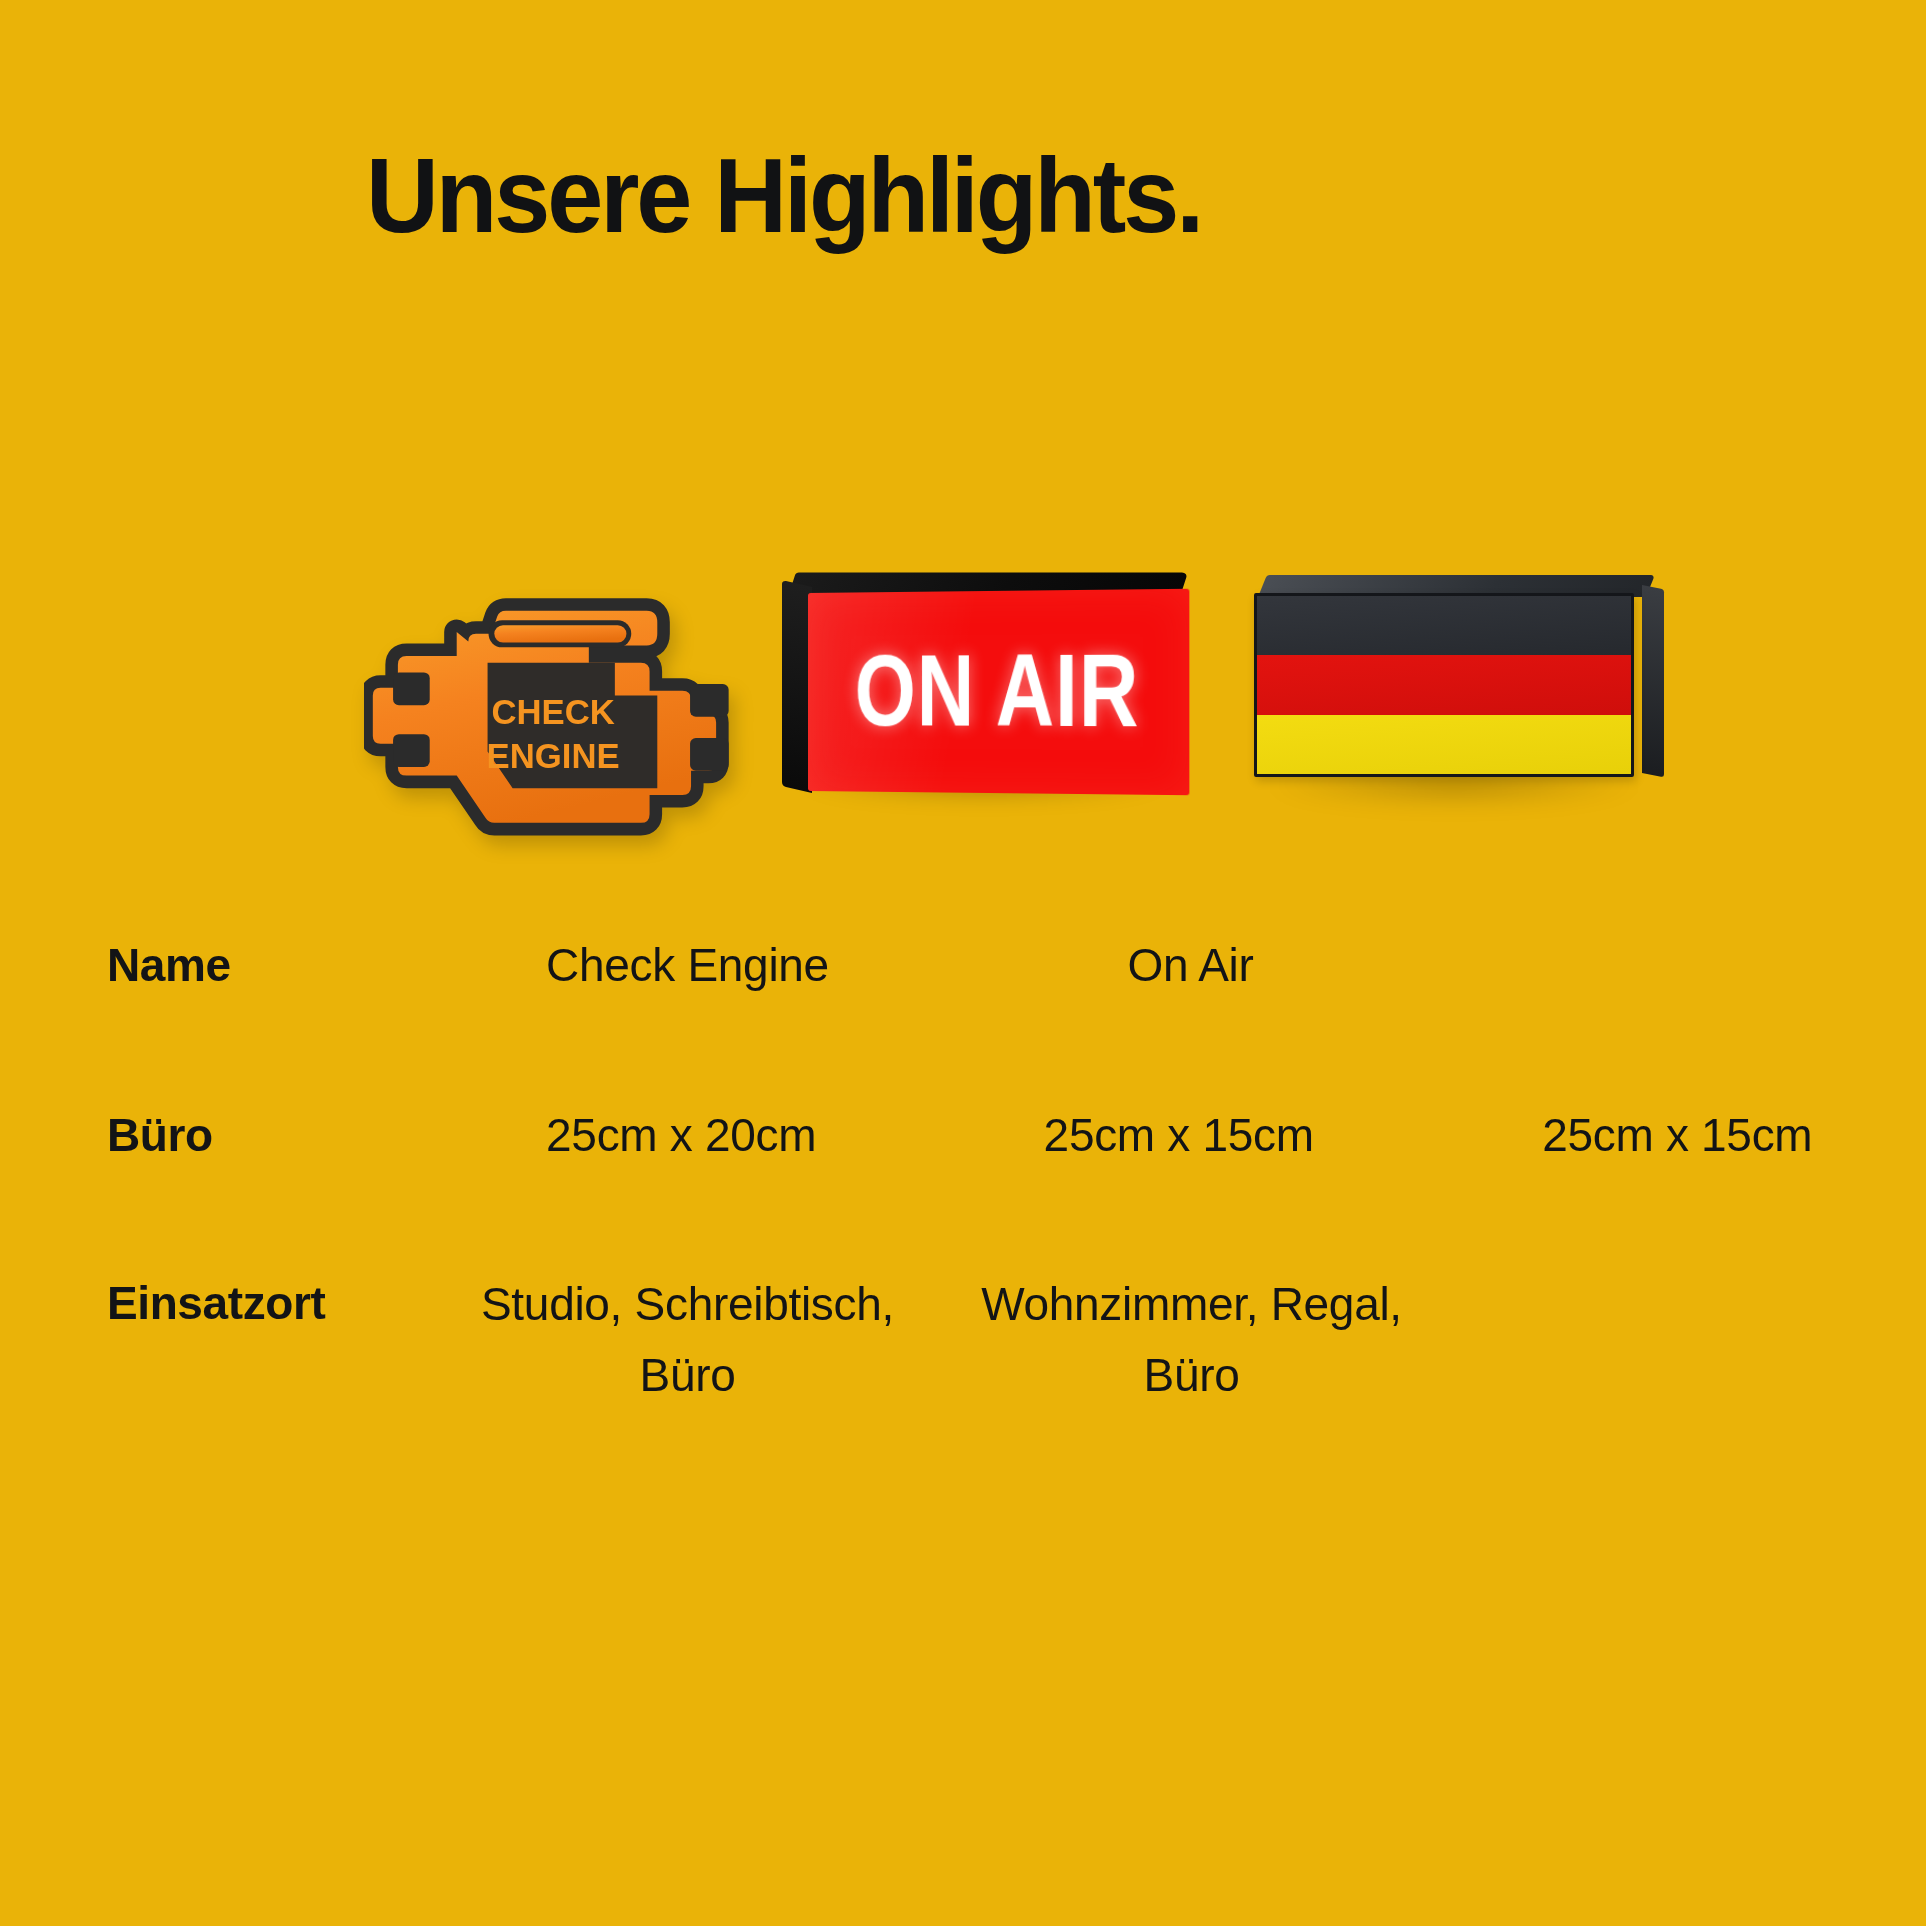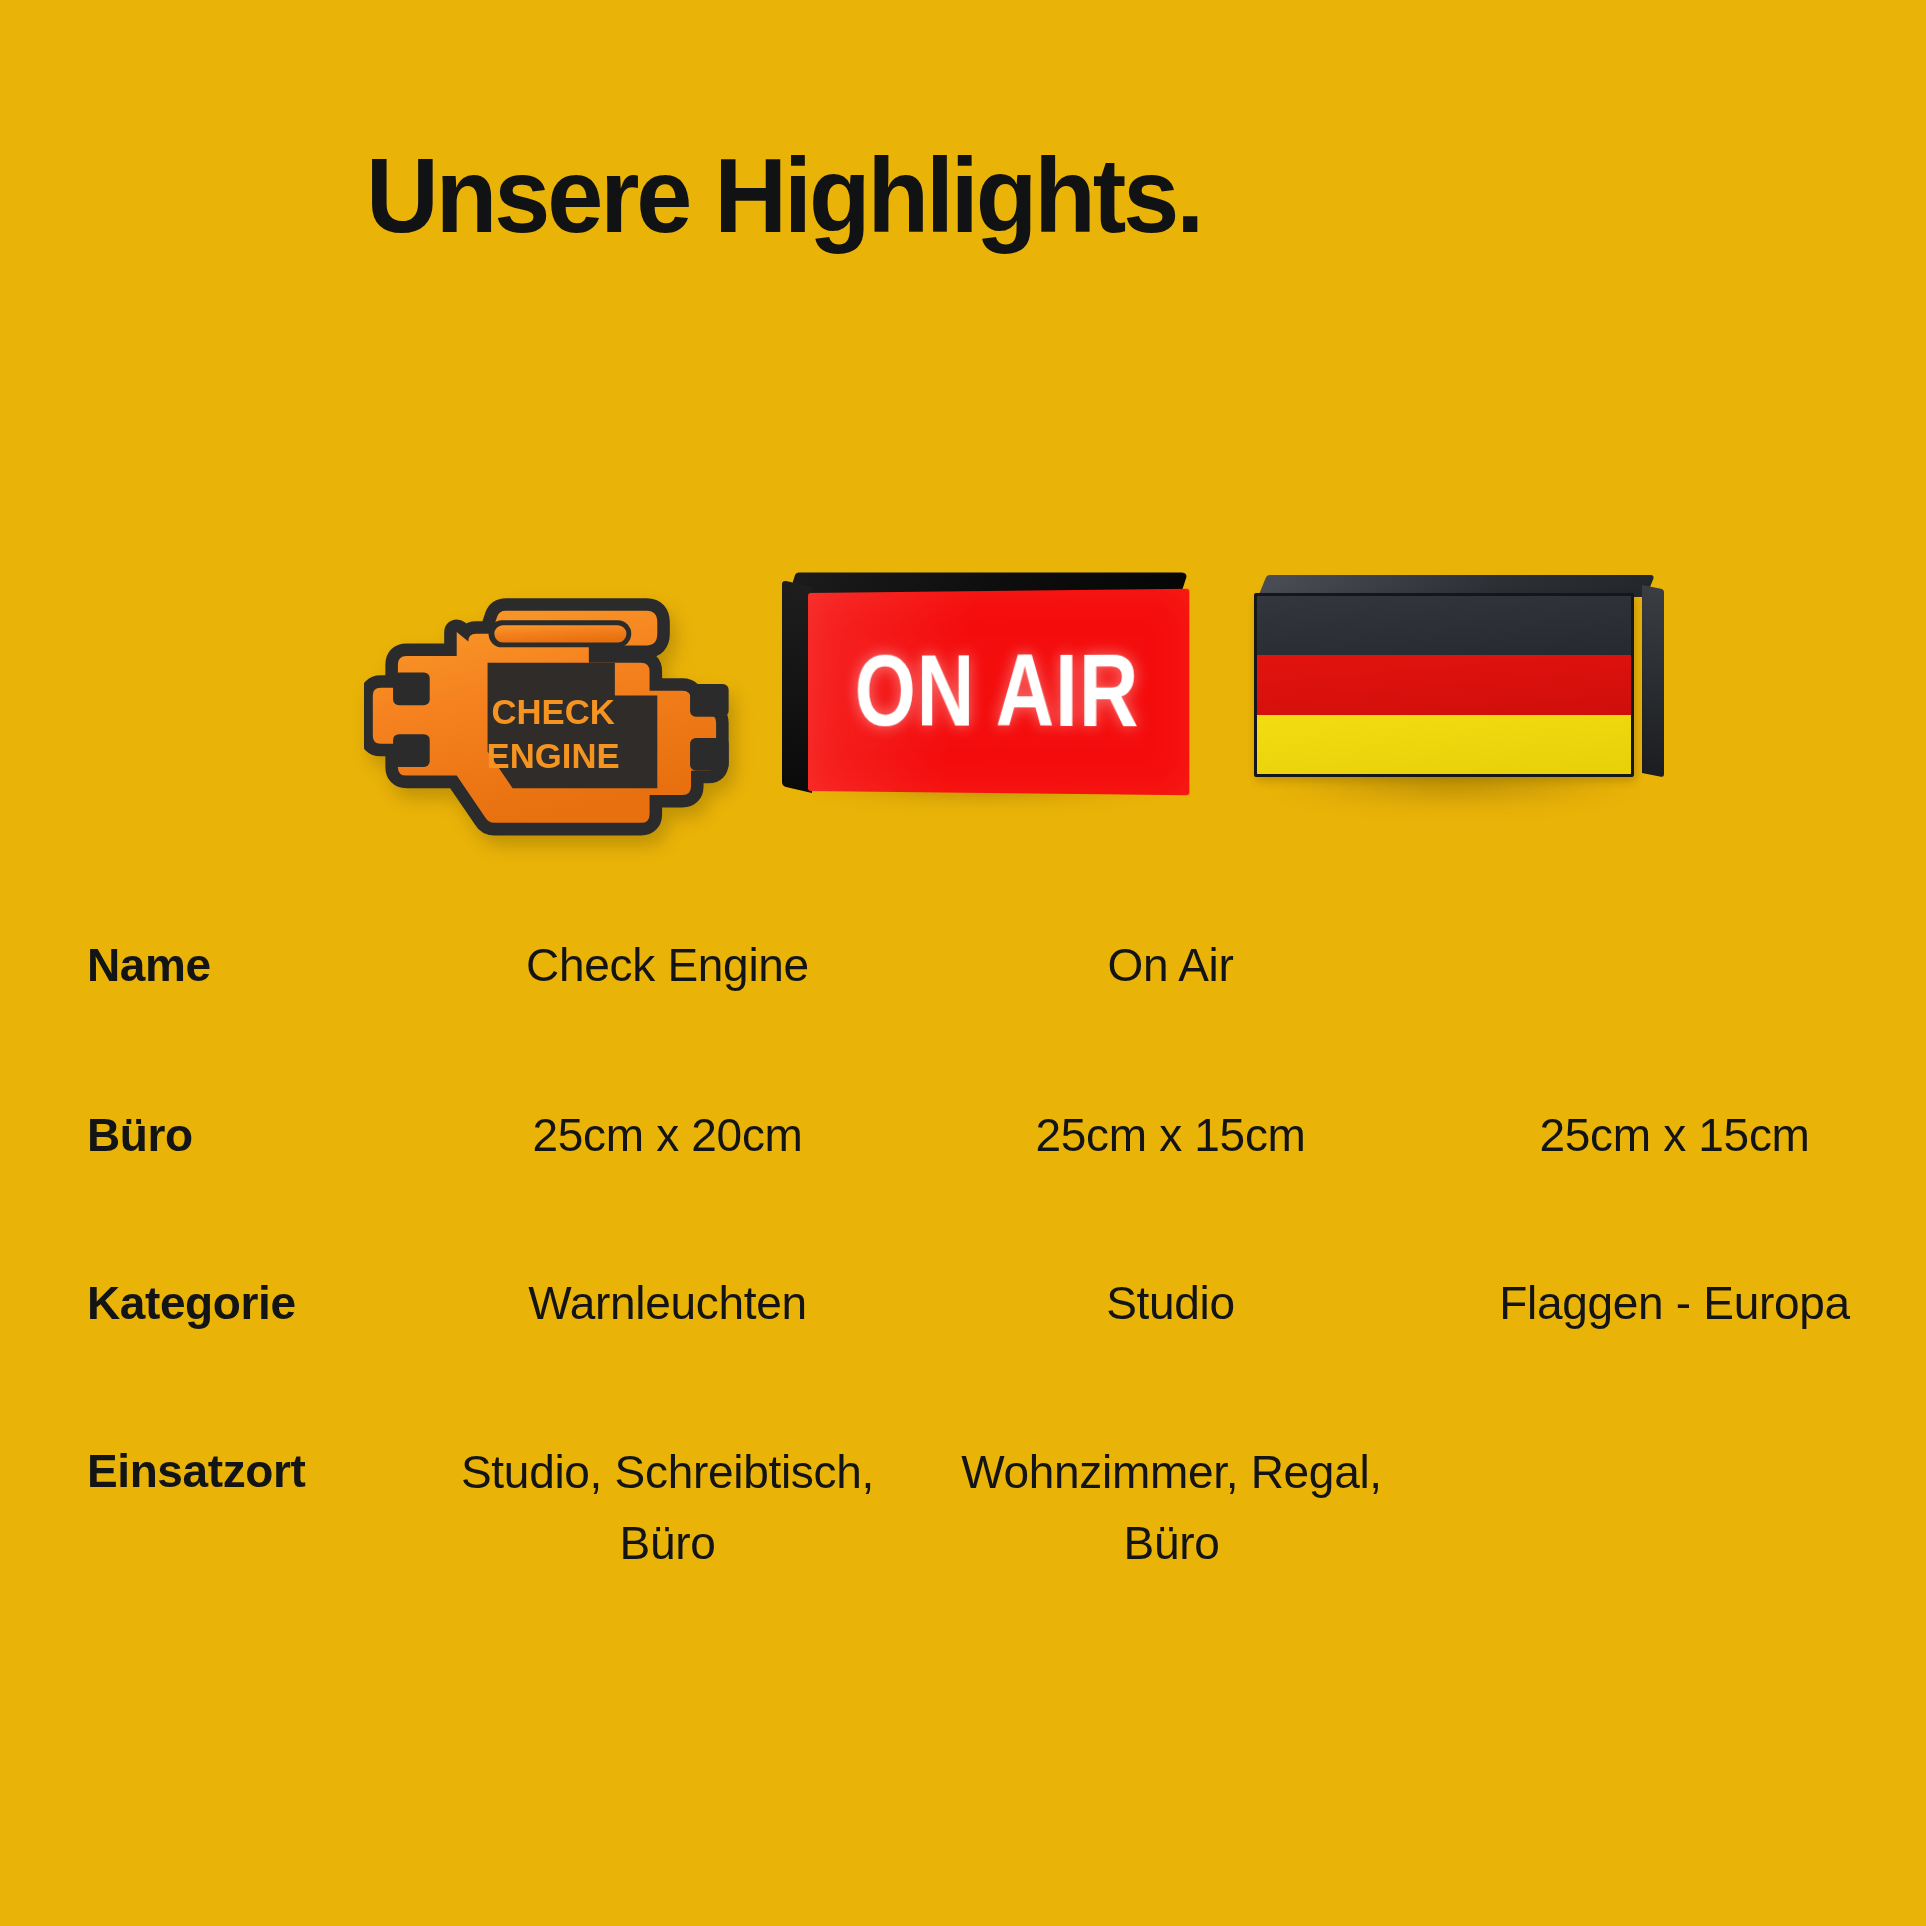--- a/index.html
+++ b/index.html
@@ -216,20 +216,21 @@
     font-size: 46px;
     line-height: 1.52;
     color: #131416;
   }
   .cell-label {
     width: 416px;
     padding-left: 87px;
     font-weight: 700;
     text-align: left;
     letter-spacing: -0.4px;
+    margin-left: 20px;
   }
   .cell-val {
     width: 503px;
     text-align: center;
     font-weight: 400;
     letter-spacing: -0.3px;
   }
   .cell-val.c3 { width: 505px; }
 
   .row-h-1 { height: 170px; }
@@ -313,26 +314,20 @@
       <div class="cell cell-val">On Air</div>
     </div>
 
     <div class="spec-row row-h-2">
       <div class="cell cell-label">Büro</div>
       <div class="cell cell-val">25cm x 20cm</div>
       <div class="cell cell-val">25cm x 15cm</div>
       <div class="cell cell-val c3">25cm x 15cm</div>
     </div>
 
-    <div class="spec-row row-h-3">
-      <div class="cell cell-label">Kategorie</div>
-      <div class="cell cell-val">Warnleuchten</div>
-      <div class="cell cell-val">Studio</div>
-      <div class="cell cell-val c3">Flaggen - Europa</div>
-    </div>
 
     <div class="spec-row row-h-4">
       <div class="cell cell-label">Einsatzort</div>
       <div class="cell cell-val two-line">Studio, Schreibtisch, Büro</div>
       <div class="cell cell-val two-line c3">Wohnzimmer, Regal, Büro</div>
     </div>
 
   </div>
 </div>
 

